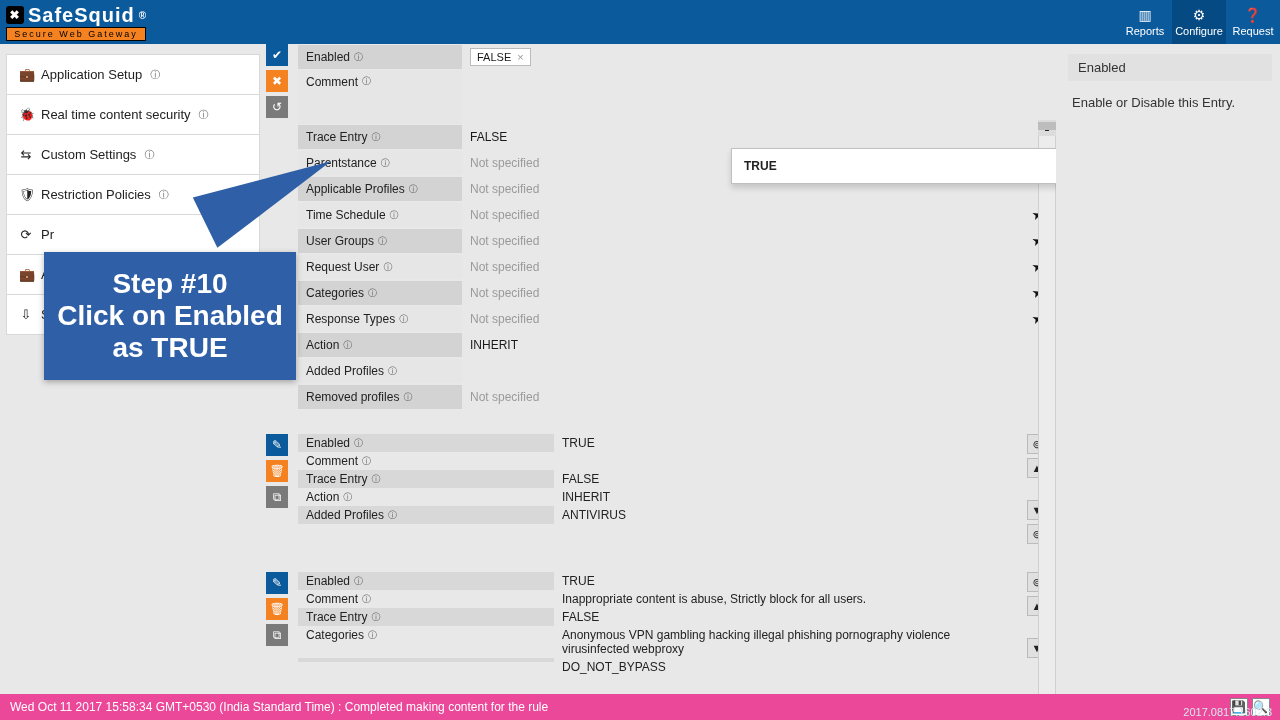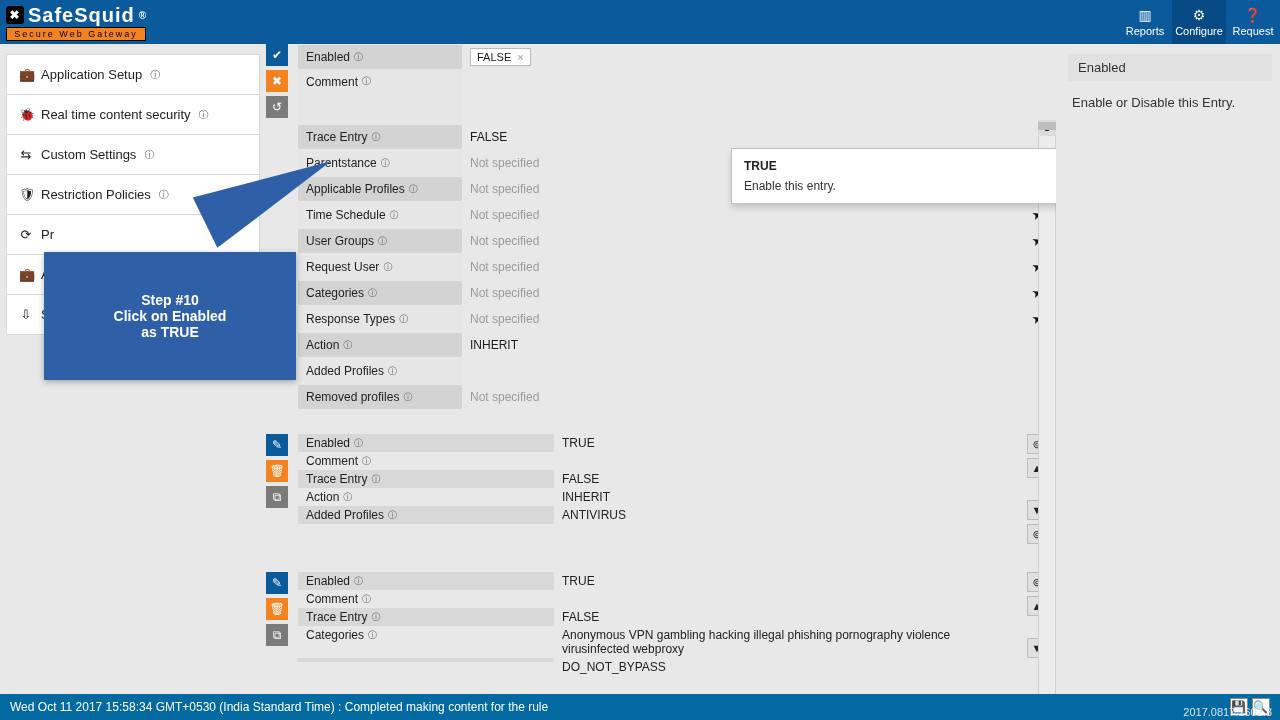--- a/index.html
+++ b/index.html
@@ -16,21 +16,21 @@
   .navbtn.active { background:#054a82; }
   .navbtn .icn { font-size:14px; }
   
   .shell { display:flex; width:100%; height: calc(100% - 44px - 26px); background:#e8e8e8; }
   
   .sidebar { width:260px; padding:10px 0 0 6px; position:relative; }
   .sgroup { background:#fff; border:1px solid #d8d8d8; border-bottom:none; }
   .sitem { padding:12px 12px; border-bottom:1px solid #d8d8d8; font-size:13px; display:flex; align-items:center; gap:8px; cursor:pointer; }
   .sitem .sicn { width:14px; text-align:center; font-size:13px; }
   .sitem .info { font-size:10px; color:#666; }
-  .callout { position:absolute; top:208px; left:44px; width:252px; height:128px; background:#2f5fa6; color:#fff; display:flex; flex-direction:column; align-items:center; justify-content:center; font-size:14px; font-weight:bold; text-align:center; box-shadow:0 2px 6px rgba(0,0,0,.3); z-index:30; }
+  .callout { position:absolute; top:208px; left:44px; width:252px; height:128px; background:#2f5fa6; color:#fff; display:flex; flex-direction:column; align-items:center; justify-content:center; font-size:28px; font-weight:bold; text-align:center; box-shadow:0 2px 6px rgba(0,0,0,.3); z-index:30; }
   .callout-arrow { position:absolute; width:0; height:0; border-left:28px solid transparent; border-right:28px solid transparent; border-bottom:140px solid #2f5fa6; top:78px; left:240px; transform:rotate(64deg); z-index:29; }
   
   .content { flex:1; padding:0 6px 0 6px; position:relative; overflow:hidden; }
   .pgtitle { text-align:center; font-size:13px; padding:12px 0 8px 0; }
   .panel1 { display:flex; }
   .vtoolbar { width:24px; display:flex; flex-direction:column; gap:4px; margin-right:8px; }
   .vtbtn { width:22px; height:22px; display:flex; align-items:center; justify-content:center; color:#fff; font-size:12px; cursor:pointer; }
   .vt-blue { background:#0a5a9c; }
   .vt-orange { background:#f58220; }
   .vt-grey { background:#7a7a7a; }
@@ -59,21 +59,21 @@
   .miniblock { display:flex; margin-top:24px; }
   .minigrid { flex:1; font-size:12px; }
   .mrow { display:flex; align-items:flex-start; min-height:18px; }
   .mrow .ml { width:256px; padding:2px 8px; display:flex; align-items:center; gap:4px; }
   .mrow:nth-child(odd) .ml { background:#d8d8d8; }
   .mrow:nth-child(even) .ml { background:#e8e8e8; }
   .mrow .mv { flex:1; padding:2px 8px; }
   .sidecol { width:26px; display:flex; flex-direction:column; align-items:center; gap:4px; padding-top:0; }
   .sidebtn { width:20px; height:20px; background:#e0e0e0; border:1px solid #bbb; display:flex; align-items:center; justify-content:center; font-size:11px; cursor:pointer; }
   
-  .footer { height:26px; background:#0369a1; color:#fff; display:flex; align-items:center; padding:0 10px; font-size:12px; position:relative; }
+  .footer { height:26px; background:#ec4899; color:#fff; display:flex; align-items:center; padding:0 10px; font-size:12px; position:relative; }
   .footer .fr { margin-left:auto; display:flex; align-items:center; gap:4px; }
   .footer .fbtn { width:18px; height:18px; background:#fff; color:#0a5a9c; display:flex; align-items:center; justify-content:center; font-size:12px; border:1px solid #888; }
   .qicon { font-size:9px; color:#666; }
   .sendicon::before { content:"➤"; display:inline-block; transform:rotate(-20deg); }
 </style>
 </head>
 <body>
 
 <div class="topbar">
   <div class="logo-wrap">
@@ -259,21 +259,20 @@
               <span class="qicon">ⓘ</span>
             </div>
             <div class="val ph">Not specified</div>
             <div class="micn"></div>
           </div>
         </div>
     </div>
 
     <div class="dropdown">
       <div class="dtitle">TRUE</div>
-      <div class="dsub">Enable this entry.</div>
     </div>
 
     <div class="miniblock">
       <div class="vtoolbar">
         <div class="vtbtn vt-blue">✎</div>
         <div class="vtbtn vt-orange">🗑</div>
         <div class="vtbtn vt-grey">⧉</div>
       </div>
       <div class="minigrid" id="block0">
           <div class="mrow">
@@ -332,20 +331,21 @@
               <span>Enabled</span>
               <span class="qicon">ⓘ</span>
             </div>
             <div class="mv">TRUE</div>
           </div>
           <div class="mrow">
             <div class="ml">
               <span>Comment</span>
               <span class="qicon">ⓘ</span>
             </div>
+            <div class="mv">Inappropriate content is abuse, Strictly block for all users.</div>
           </div>
           <div class="mrow">
             <div class="ml">
               <span>Trace Entry</span>
               <span class="qicon">ⓘ</span>
             </div>
             <div class="mv">FALSE</div>
           </div>
           <div class="mrow">
             <div class="ml">

